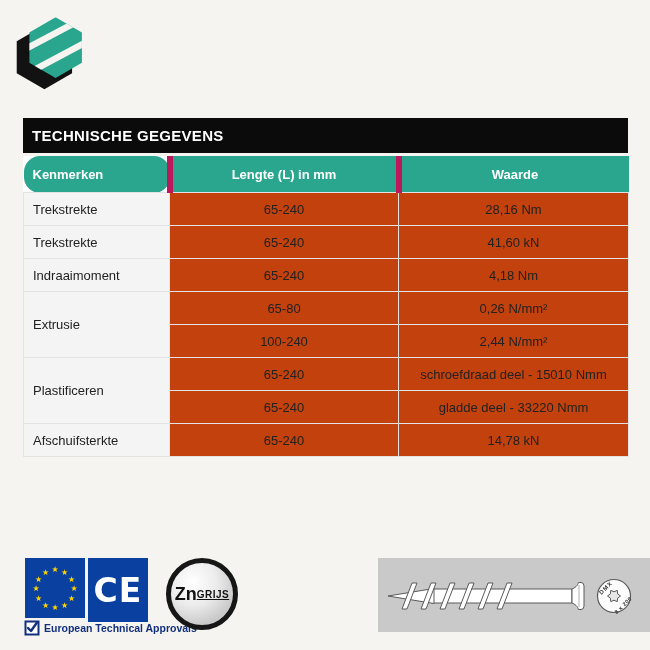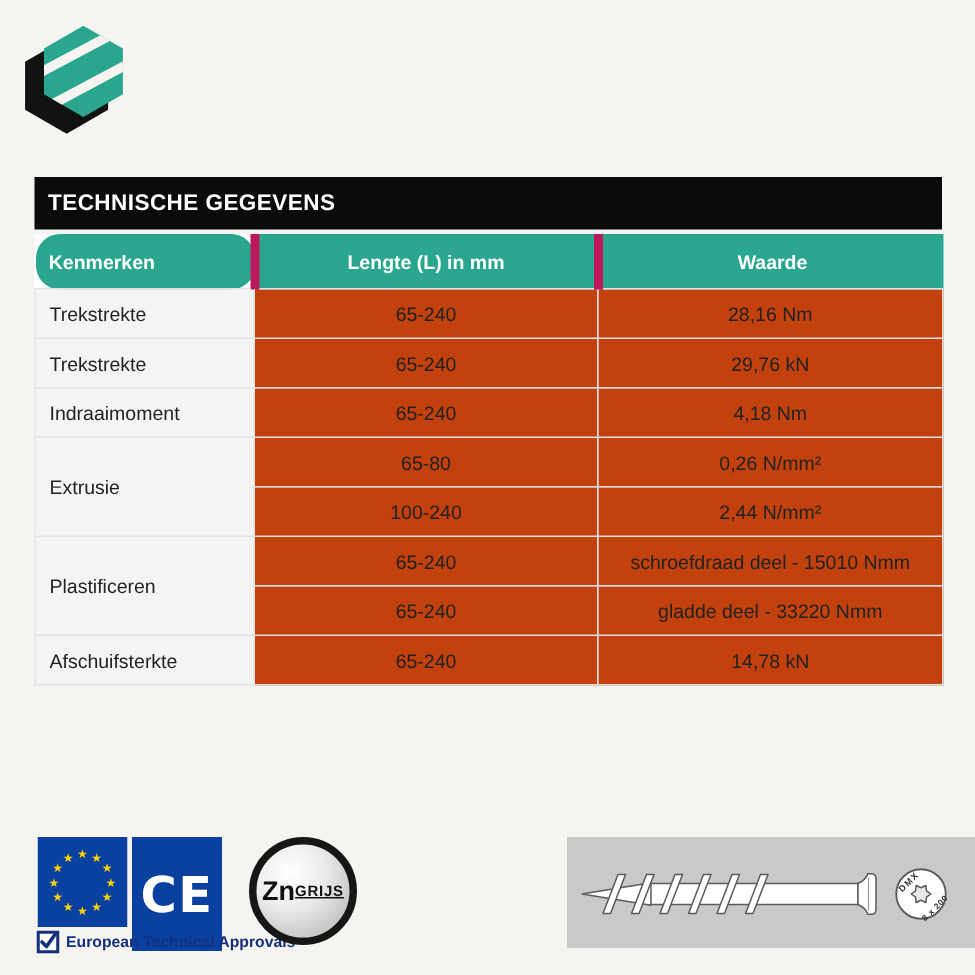--- a/index.html
+++ b/index.html
@@ -25,21 +25,21 @@
   table.spec-table th.k{text-align:left;padding-left:9px;border-radius:16px;}
   table.spec-table th + th{border-left:6px solid #be185d;}
   table.spec-table td{
     border:1px solid #e3e3e3;height:32px;font-size:13px;color:#222222;
     text-align:center;background:#c2410c;padding:0 4px;
   }
   table.spec-table td.k{background:#f4f4f4;text-align:left;padding-left:9px;}
   
   .eu{position:absolute;left:25px;top:558px;width:60px;height:60px;}
   .ce{
-    position:absolute;left:88px;top:558px;width:60px;height:76px;background:#0a41a0;
+    position:absolute;left:88px;top:558px;width:60px;height:64px;background:#0a41a0;
     color:#ffffff;display:flex;align-items:center;justify-content:center;
     font-weight:bold;font-size:33px;letter-spacing:1px;
     font-family:"DejaVu Sans", sans-serif;
   }
   .eta{position:absolute;left:24px;top:620px;display:flex;align-items:center;gap:4px;}
   .eta-text{color:#13307c;font-weight:bold;font-size:10.5px;white-space:nowrap;}
   .zn{
     position:absolute;left:166px;top:558px;width:62px;height:62px;border-radius:50%;
     border:5px solid #161616;
     background:radial-gradient(circle at 35% 30%, #ffffff 0%, #ececec 40%, #c8c8c8 75%, #dcdcdc 100%);
@@ -84,21 +84,21 @@
     </thead>
     <tbody>
       <tr>
         <td class="k">Trekstrekte</td>
         <td>65-240</td>
         <td>28,16 Nm</td>
       </tr>
       <tr>
         <td class="k">Trekstrekte</td>
         <td>65-240</td>
-        <td>29,76 kN</td>
+        <td>41,60 kN</td>
       </tr>
       <tr>
         <td class="k">Indraaimoment</td>
         <td>65-240</td>
         <td>4,18 Nm</td>
       </tr>
       <tr>
         <td class="k" rowspan="2">Extrusie</td>
         <td>65-80</td>
         <td>0,26 N/mm²</td>

